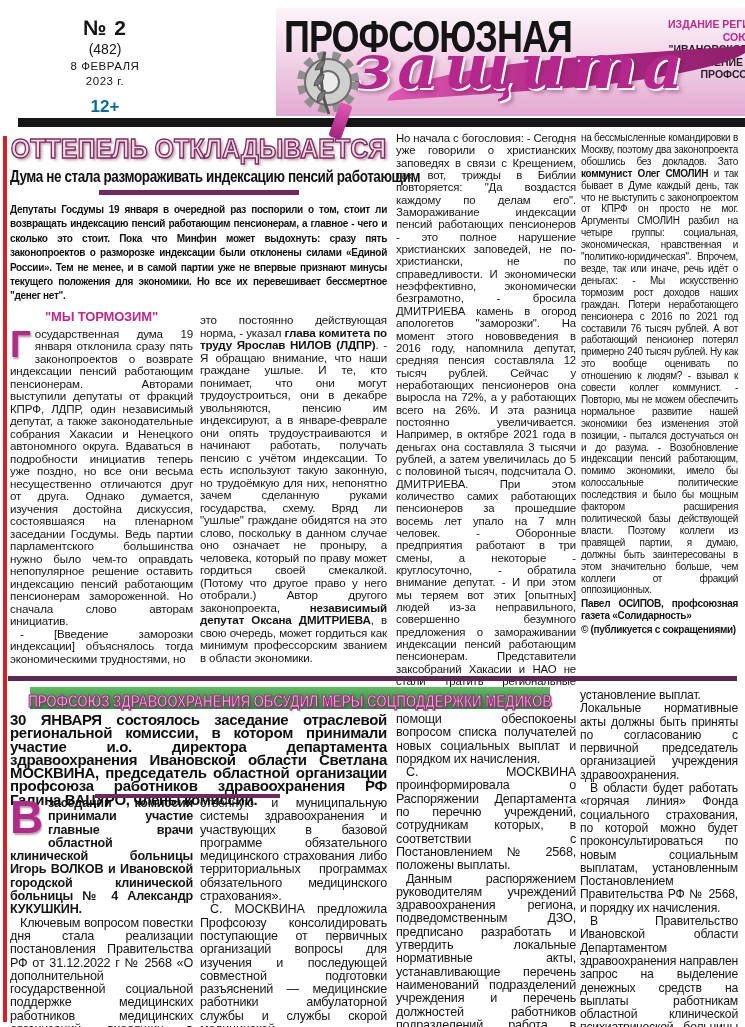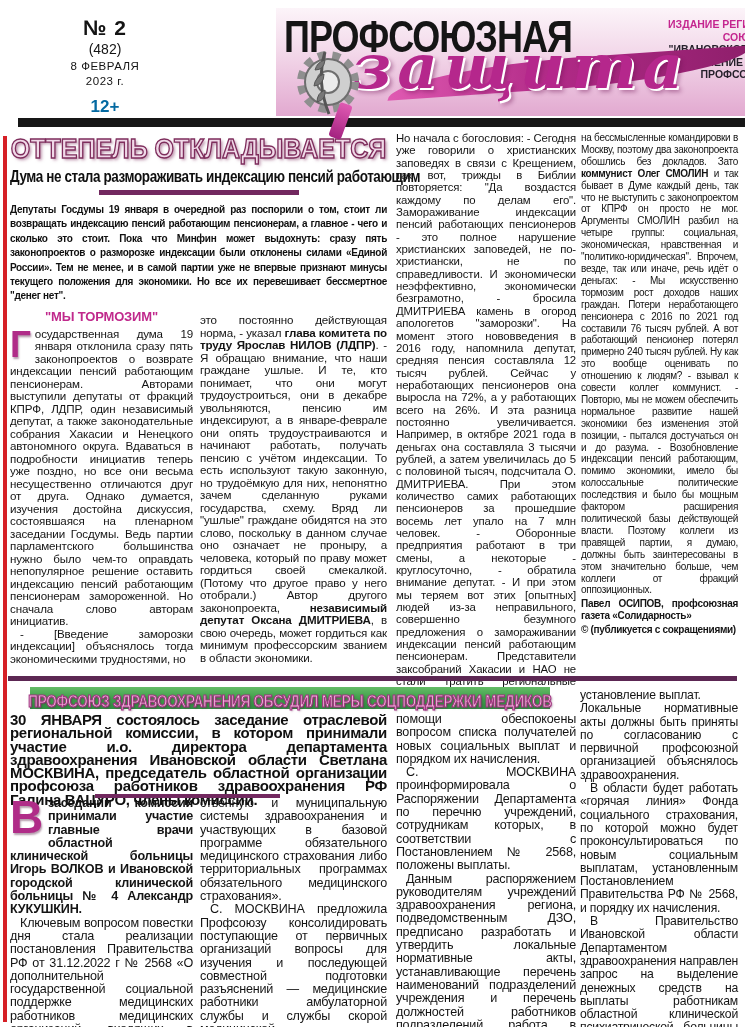--- a/index.html
+++ b/index.html
@@ -155,18 +155,18 @@
   </div>
 
   <div class="col a2body a2c3">
     <p>помощи обеспокоены вопросом списка получателей новых социальных выплат и порядком их начисления.</p>
     <p class="p-ind">С. МОСКВИНА проинформировала о Распоряжении Департамента по перечню учреждений, сотрудникам которых, в соответствии с Постановлением № 2568, положены выплаты.</p>
     <p class="p-ind">Данным распоряжением руководителям учреждений здравоохранения региона, подведомственным ДЗО, предписано разработать и утвердить локальные нормативные акты, устанавливающие перечень наименований подразделений учреждения и перечень должностей работников подразделений, работа в которых даёт право на</p>
   </div>
 
   <div class="col a2body a2c4">
     <p>установление выплат.</p>
-    <p>Локальные нормативные акты должны быть приняты по согласованию с первичной профсоюзной организацией объяснялось здравоохранения.</p>
+    <p>Локальные нормативные акты должны быть приняты по согласованию с первичной председатель организацией учреждения здравоохранения.</p>
     <p class="p-ind">В области будет работать «горячая линия» Фонда социального страхования, по которой можно будет проконсультироваться по новым социальным выплатам, установленным Постановлением Правительства РФ № 2568, и порядку их начисления.</p>
     <p class="p-ind">В Правительство Ивановской области Департаментом здравоохранения направлен запрос на выделение денежных средств на выплаты работникам областной клинической психиатрической больницы «Богородское» и областного наркологического диспансера.</p>
   </div>
 
 </div>
 
 </body></html>

